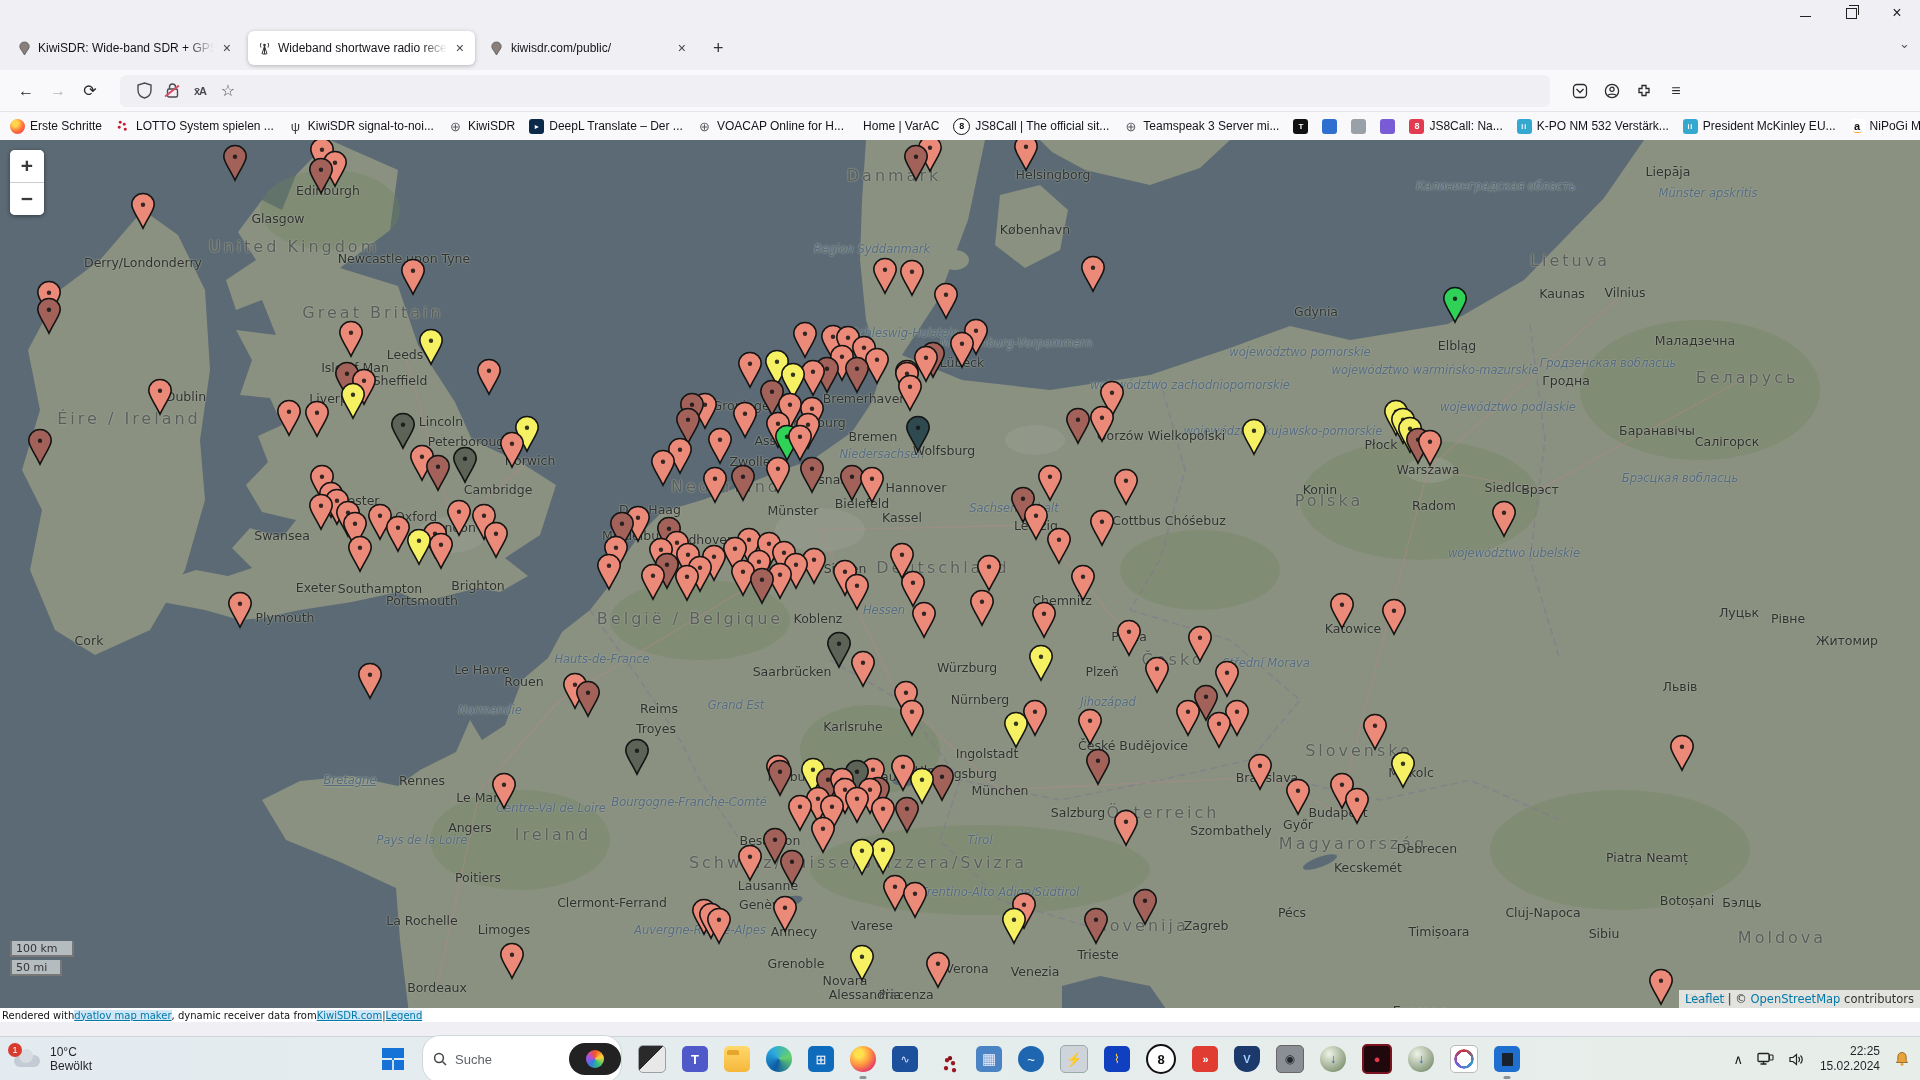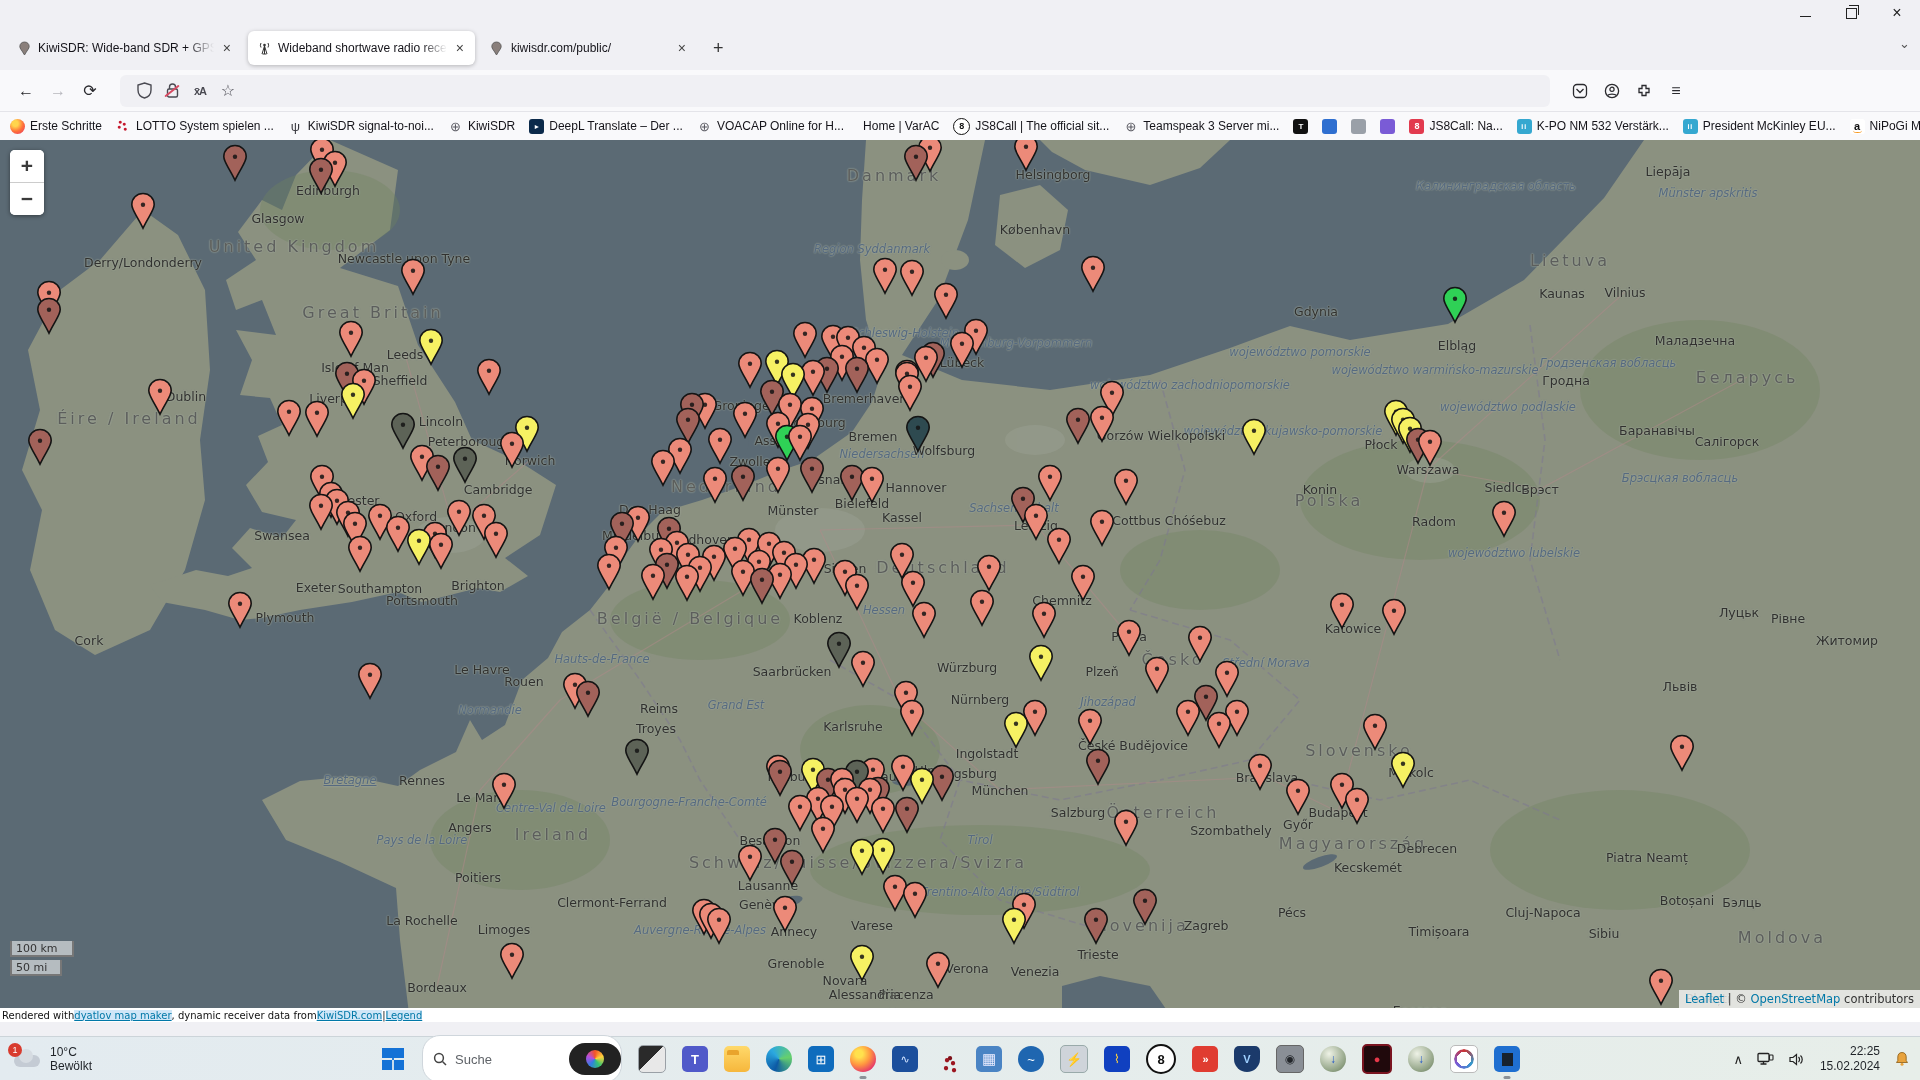--- a/index.html
+++ b/index.html
@@ -425,21 +425,21 @@
         <span class="lbl c" style="left: 1129px; top: 496px;">Praha</span>
         <span class="lbl c" style="left: 1102px; top: 531px;">Plzeň</span>
         <span class="lbl C" style="left: 1173px; top: 519px;">Česko</span>
         <span class="lbl R" style="left: 1108px; top: 562px;">Jihozápad</span>
         <span class="lbl c" style="left: 1133px; top: 605px;">České Budějovice</span>
         <span class="lbl R" style="left: 1266px; top: 523px;">Střední Morava</span>
         <span class="lbl C" style="left: 1329px; top: 360px;">Polska</span>
         <span class="lbl c" style="left: 1428px; top: 329px;">Warszawa</span>
         <span class="lbl c" style="left: 1381px; top: 304px;">Płock</span>
         <span class="lbl c" style="left: 1320px; top: 349px;">Konin</span>
-        <span class="lbl c" style="left: 1434px; top: 381px;">Radom</span>
+        <span class="lbl c" style="left: 1434px; top: 365px;">Radom</span>
         <span class="lbl c" style="left: 1507px; top: 347px;">Siedlce</span>
         <span class="lbl R" style="left: 1514px; top: 413px;">województwo lubelskie</span>
         <span class="lbl R" style="left: 1283px; top: 291px;">województwo kujawsko-pomorskie</span>
         <span class="lbl c" style="left: 1161px; top: 295px;">Gorzów Wielkopolski</span>
         <span class="lbl R" style="left: 1300px; top: 212px;">województwo pomorskie</span>
         <span class="lbl R" style="left: 1190px; top: 245px;">województwo zachodniopomorskie</span>
         <span class="lbl c" style="left: 1316px; top: 171px;">Gdynia</span>
         <span class="lbl c" style="left: 1457px; top: 205px;">Elbląg</span>
         <span class="lbl c" style="left: 1353px; top: 488px;">Katowice</span>
         <span class="lbl R" style="left: 1496px; top: 46px;">Калининградская область</span>

